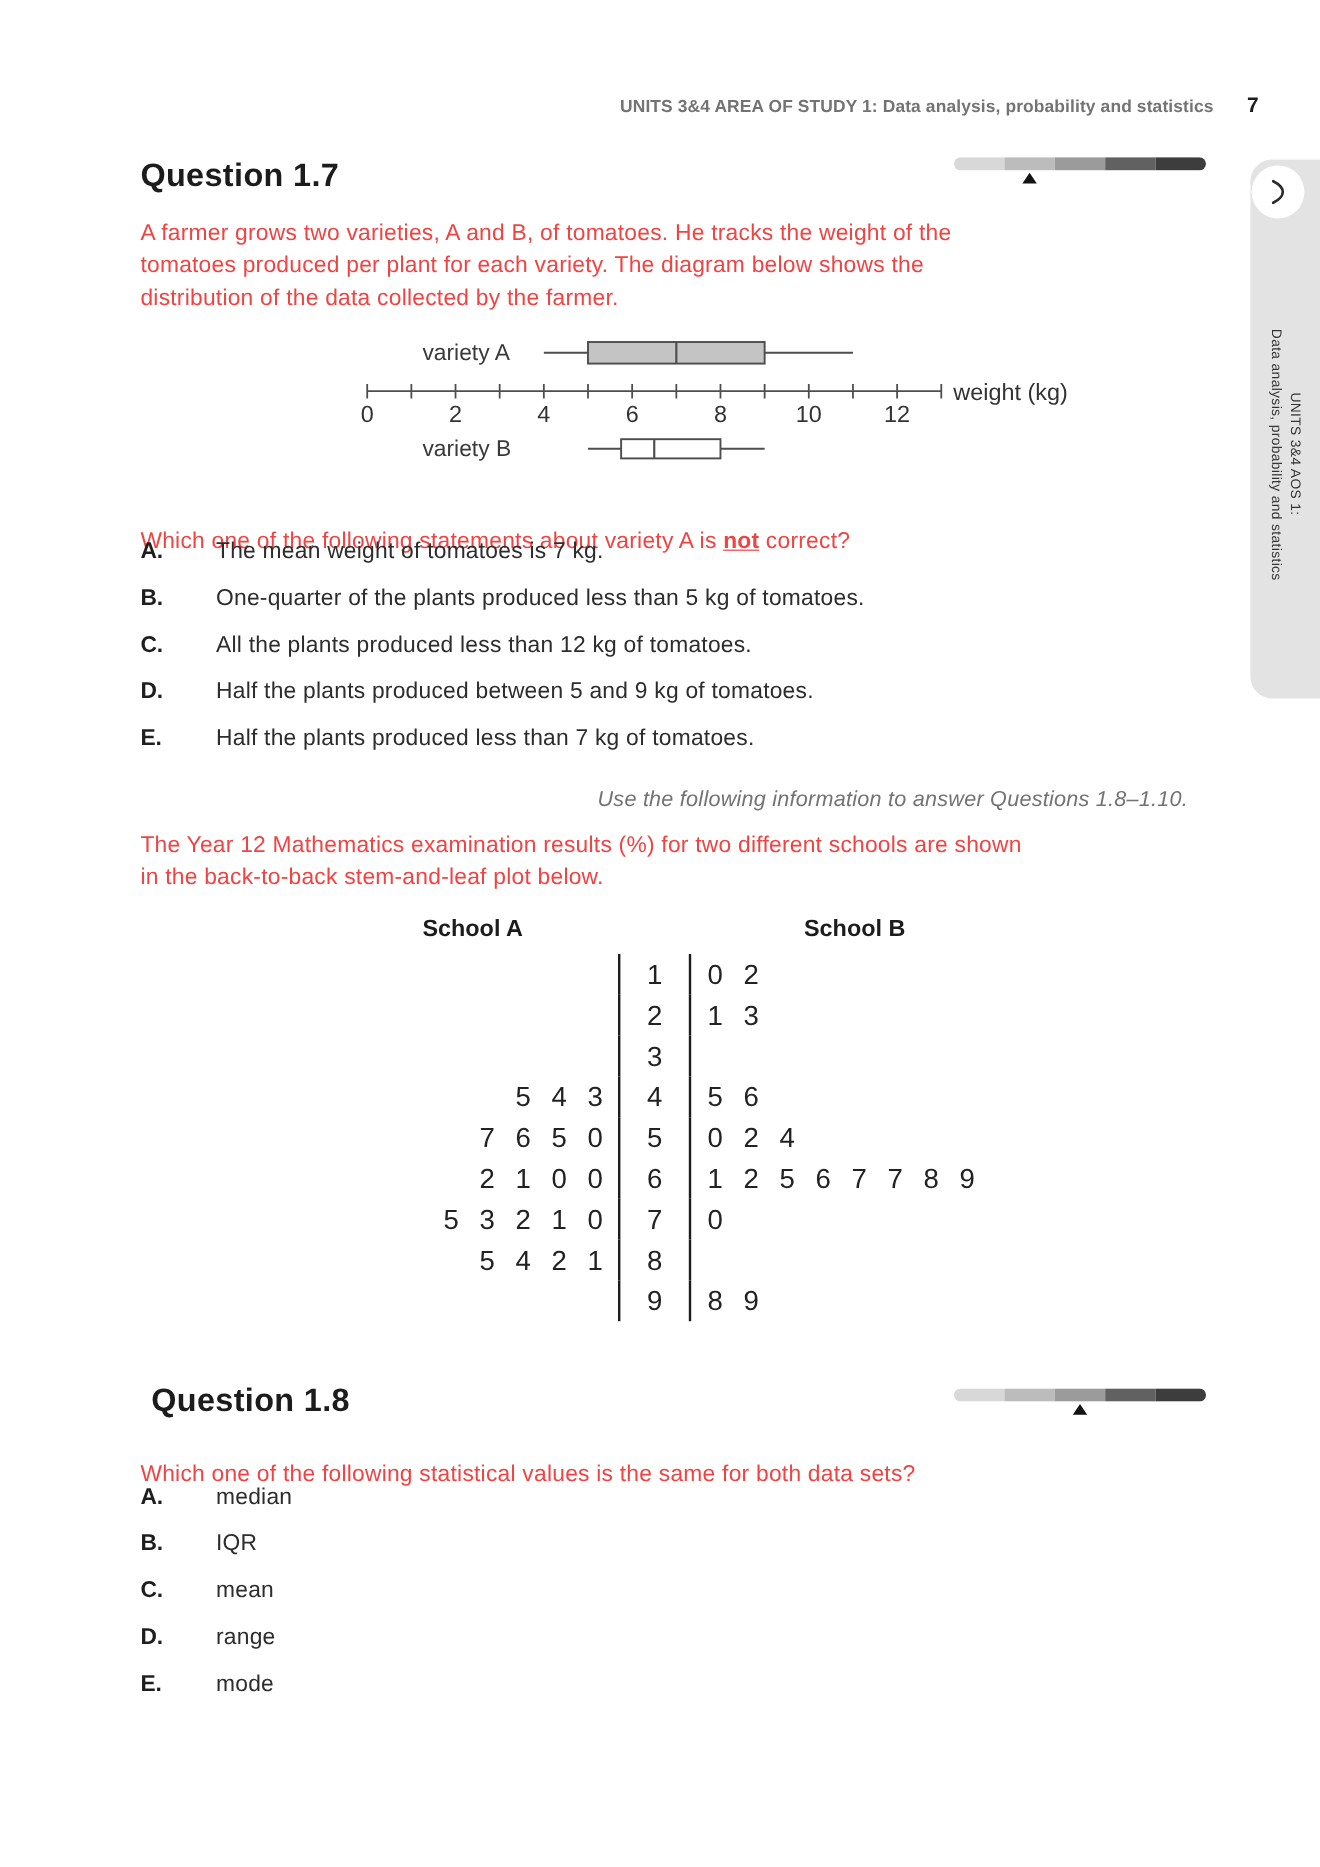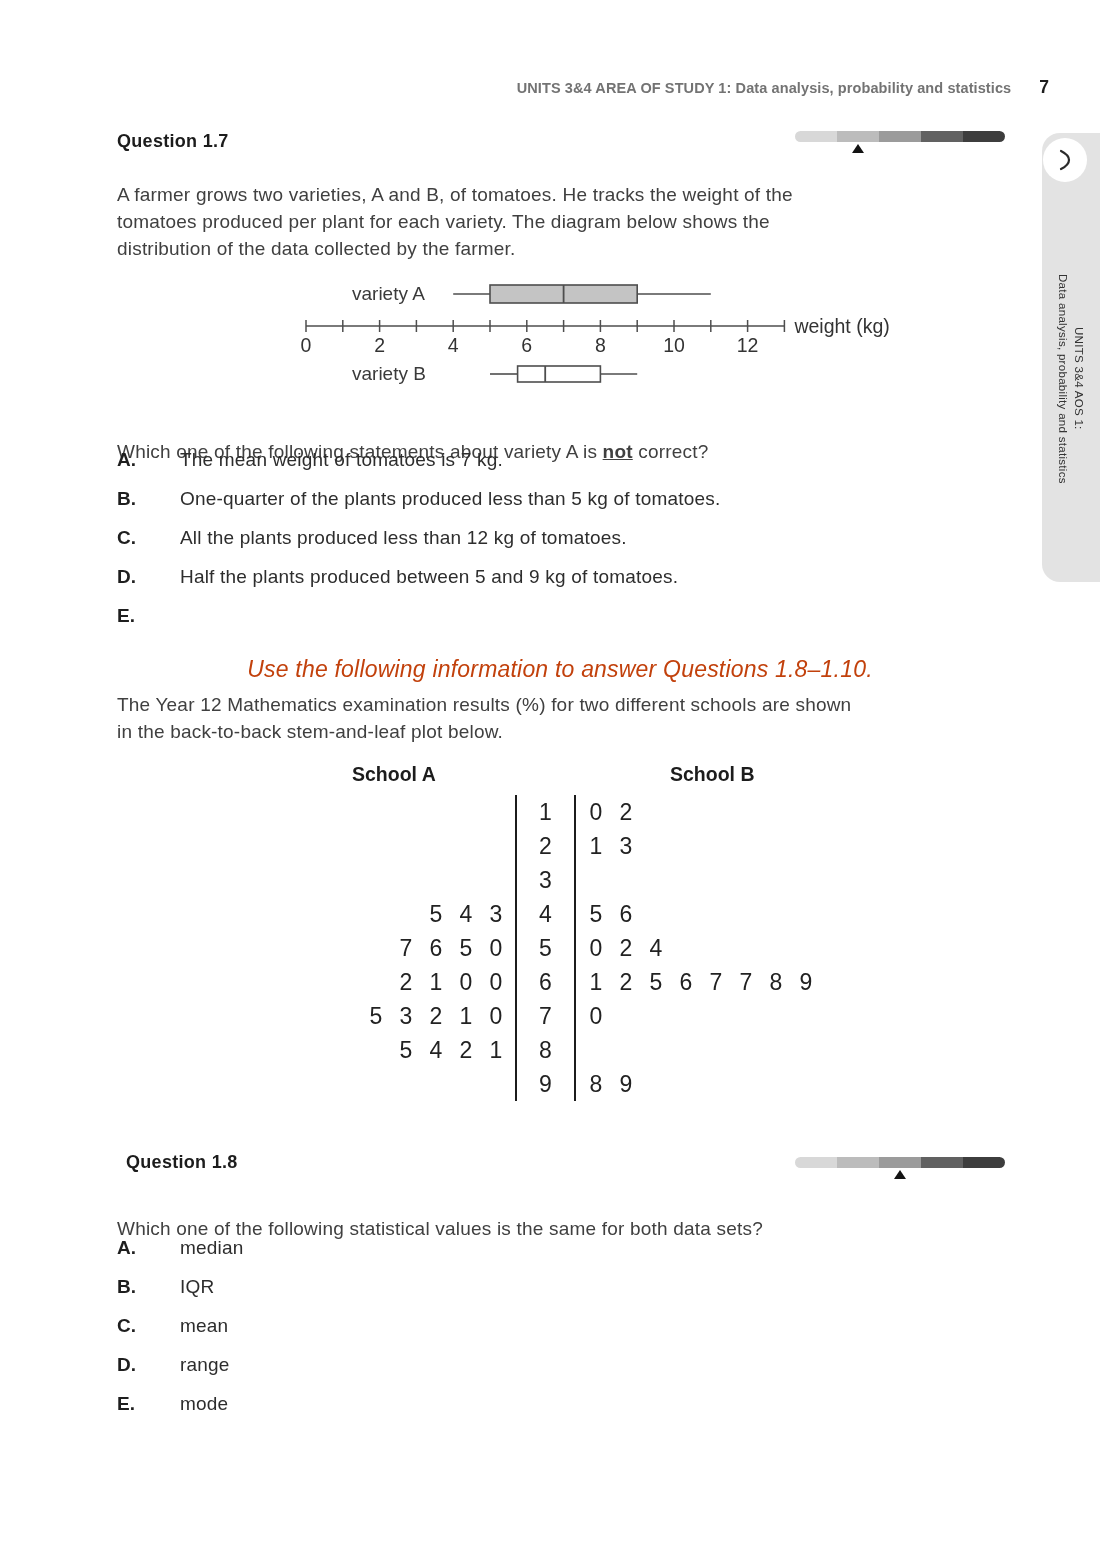--- a/index.html
+++ b/index.html
@@ -10,33 +10,33 @@
     font-family:"Liberation Sans", sans-serif;
     color:#2b2b2b;
     overflow:hidden;
   }
   .abs { position:absolute; }
 
   .header-row { top:77px; left:117px; width:932px; display:flex; justify-content:flex-end; align-items:baseline; gap:28px; }
   .header-title { font-size:14.5px; font-weight:700; letter-spacing:0.1px; color:#737373; }
   .page-num { font-size:17.5px; font-weight:700; color:#1d1d1d; }
 
-  .q-title { font-size:18px; font-weight:700; letter-spacing:0.3px; color:#1c1c1c; }
-
-  .body-text { font-size:19px; line-height:27px; letter-spacing:0.2px; white-space:pre-line; color:#404040; }
+  .q-title { font-size:27px; font-weight:700; letter-spacing:0.3px; color:#1c1c1c; }
+
+  .body-text { font-size:19px; line-height:27px; letter-spacing:0.2px; white-space:pre-line; color:#ef4444; }
 
   .progress { width:210px; height:11px; display:flex; border-radius:6px; overflow:hidden; }
   .progress .seg { flex:1; }
   .tri { width:0; height:0; border-left:6px solid transparent; border-right:6px solid transparent; border-bottom:9px solid #131313; }
 
   .opt-row { display:flex; align-items:baseline; margin-bottom:17px; }
   .opt-letter { width:51px; flex:0 0 51px; font-weight:700; font-size:19px; color:#1e1e1e; }
   .opt-text { font-size:19px; letter-spacing:0.2px; color:#2d2d2d;margin-left:12px; }
 
-  .italic-line { font-style:italic; font-size:23px; letter-spacing:0.2px; text-align:center; width:860px; color:#c2410c; }
+  .italic-line { font-style:italic; font-size:18px; letter-spacing:0.2px; text-align:right; width:860px; color:#737373; }
 
   .school { font-size:19.5px; font-weight:700; color:#1c1c1c; }
 
   .sl-row { display:flex; height:34px; align-items:center; }
   .sl-digits { font-size:23px; color:#222222; }
   .sl-left { width:398px; display:flex; justify-content:flex-end; padding-right:4px; height:34px; align-items:center; }
   .sl-left span { width:30px; text-align:center; }
   .sl-stem { width:61px; text-align:center; border-left:2px solid #1c1c1c; border-right:2px solid #1c1c1c; height:34px; line-height:34px; }
   .sl-right { display:flex; padding-left:5px; height:34px; align-items:center; }
   .sl-right span { width:30px; text-align:center; }
@@ -121,20 +121,21 @@
     <div class="opt-row">
       <span class="opt-letter">C.</span>
       <span class="opt-text">All the plants produced less than 12 kg of tomatoes.</span>
     </div>
     <div class="opt-row">
       <span class="opt-letter">D.</span>
       <span class="opt-text">Half the plants produced between 5 and 9 kg of tomatoes.</span>
     </div>
     <div class="opt-row">
       <span class="opt-letter">E.</span>
+      <span class="opt-text">Half the plants produced less than 7 kg of tomatoes.</span>
     </div>
   </div>
 
 <div class="abs italic-line" style="left:130px; top:656px;">Use the following information to answer Questions 1.8–1.10.</div>
 <div class="abs body-text" style="left:117px; top:691px; width:860px;">The Year 12 Mathematics examination results (%) for two different schools are shown
 in the back-to-back stem-and-leaf plot below.</div>
 
 <div class="abs school" style="left:352px; top:763px;">School A</div>
 <div class="abs school" style="left:670px; top:763px;text-align:right;">School B</div>
 <div class="abs" style="left:117px; top:795px;">

